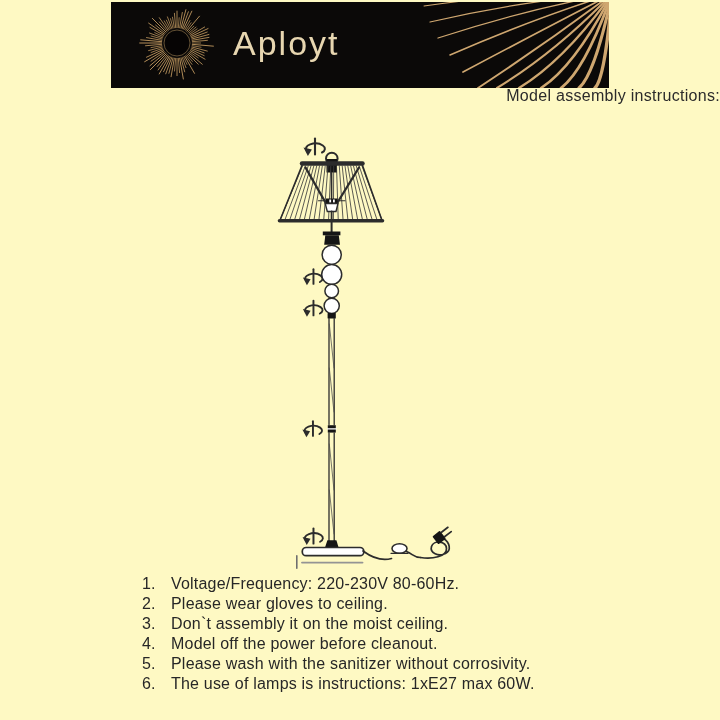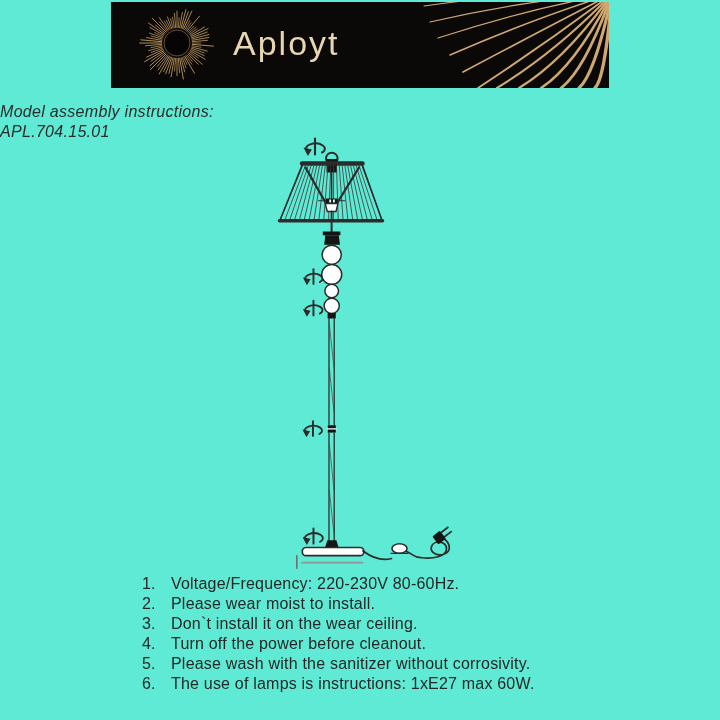--- a/index.html
+++ b/index.html
@@ -1,26 +1,26 @@
 <!DOCTYPE html>
 <html><head>
 <meta charset="utf-8">
 <style>
   html,body{margin:0;padding:0;}
   body{width:720px;height:720px;background:#ffffff;font-family:"Liberation Sans",sans-serif;}
-  .page{position:relative;width:720px;height:720px;overflow:hidden;background:#5eead4;}
+  .page{position:relative;width:720px;height:720px;overflow:hidden;background:#fef9c3;}
 
   
   .banner{position:absolute;left:111px;top:2px;width:498px;height:86px;background:#0b0908;overflow:hidden;}
   .banner svg{position:absolute;left:0;top:0;width:100%;height:100%;}
   .wordmark{position:absolute;left:122px;top:24px;font-size:34px;line-height:34px;font-weight:400;
             color:#e7d6b0;letter-spacing:2px;}
 
   
-  .title-block{position:absolute;left:0;top:102px;width:720px;text-align:left;color:#2b2b2b;font-style:italic;}
+  .title-block{position:absolute;left:0;top:86px;width:720px;text-align:right;color:#2b2b2b;}
   .title-block .line{font-size:16px;line-height:20px;font-weight:500;letter-spacing:0.3px;}
 
   
   .diagram{position:absolute;left:0;top:0;width:720px;height:720px;pointer-events:none;}
 
   
   .instructions{position:absolute;left:142px;top:574px;width:470px;color:#272727;}
   .inst-row{display:flex;font-size:16px;line-height:20px;font-weight:500;letter-spacing:0.2px;}
   .inst-num{width:29px;flex:0 0 29px;}
   .inst-text{flex:1;}
@@ -122,21 +122,20 @@
           <line x1="80.8" y1="38.4" x2="98.4" y2="35.3" stroke="#c79e63" stroke-width="0.9" opacity="0.91"></line>
           <line x1="80.9" y1="39.7" x2="96.8" y2="38.3" stroke="#c79e63" stroke-width="0.9" opacity="0.87"></line>
         </g>
       <circle cx="66" cy="41" r="13" fill="#060404" stroke="#7a6340" stroke-width="0.8"></circle>
     </svg>
     <div class="wordmark">Aployt</div>
   </div>
 
   <div class="title-block">
     <div class="line">Model assembly instructions:</div>
-    <div class="line">APL.704.15.01</div>
   </div>
 
   <svg class="diagram" viewBox="0 0 720 720" stroke="#2c2c2c" fill="none" stroke-linecap="round">
     <defs>
       <g id="rot-sym">
         <line x1="0.5" y1="-8.5" x2="0.5" y2="7.5" stroke="#2c2c2c" stroke-width="2.1"></line>
         <path d="M 7.5,5.5 A 9.5,5.2 0 1 0 -7.5,4.2" fill="none" stroke="#2c2c2c" stroke-width="2"></path>
         <path d="M -11,0.5 L -6.6,9 L -2.6,2.4 Z" fill="#2c2c2c" stroke="none"></path>
       </g>
     </defs>
@@ -241,29 +240,29 @@
     </g>
   </svg>
 
   <div class="instructions">
     <div class="inst-row">
       <span class="inst-num">1.</span>
       <span class="inst-text">Voltage/Frequency: 220-230V 80-60Hz.</span>
     </div>
     <div class="inst-row">
       <span class="inst-num">2.</span>
-      <span class="inst-text">Please wear moist to install.</span>
+      <span class="inst-text">Please wear gloves to ceiling.</span>
     </div>
     <div class="inst-row">
       <span class="inst-num">3.</span>
-      <span class="inst-text">Don`t install it on the wear ceiling.</span>
+      <span class="inst-text">Don`t assembly it on the moist ceiling.</span>
     </div>
     <div class="inst-row">
       <span class="inst-num">4.</span>
-      <span class="inst-text">Turn off the power before cleanout.</span>
+      <span class="inst-text">Model off the power before cleanout.</span>
     </div>
     <div class="inst-row">
       <span class="inst-num">5.</span>
       <span class="inst-text">Please wash with the sanitizer without corrosivity.</span>
     </div>
     <div class="inst-row">
       <span class="inst-num">6.</span>
       <span class="inst-text">The use of lamps is instructions: 1xE27 max 60W.</span>
     </div>
   </div>

